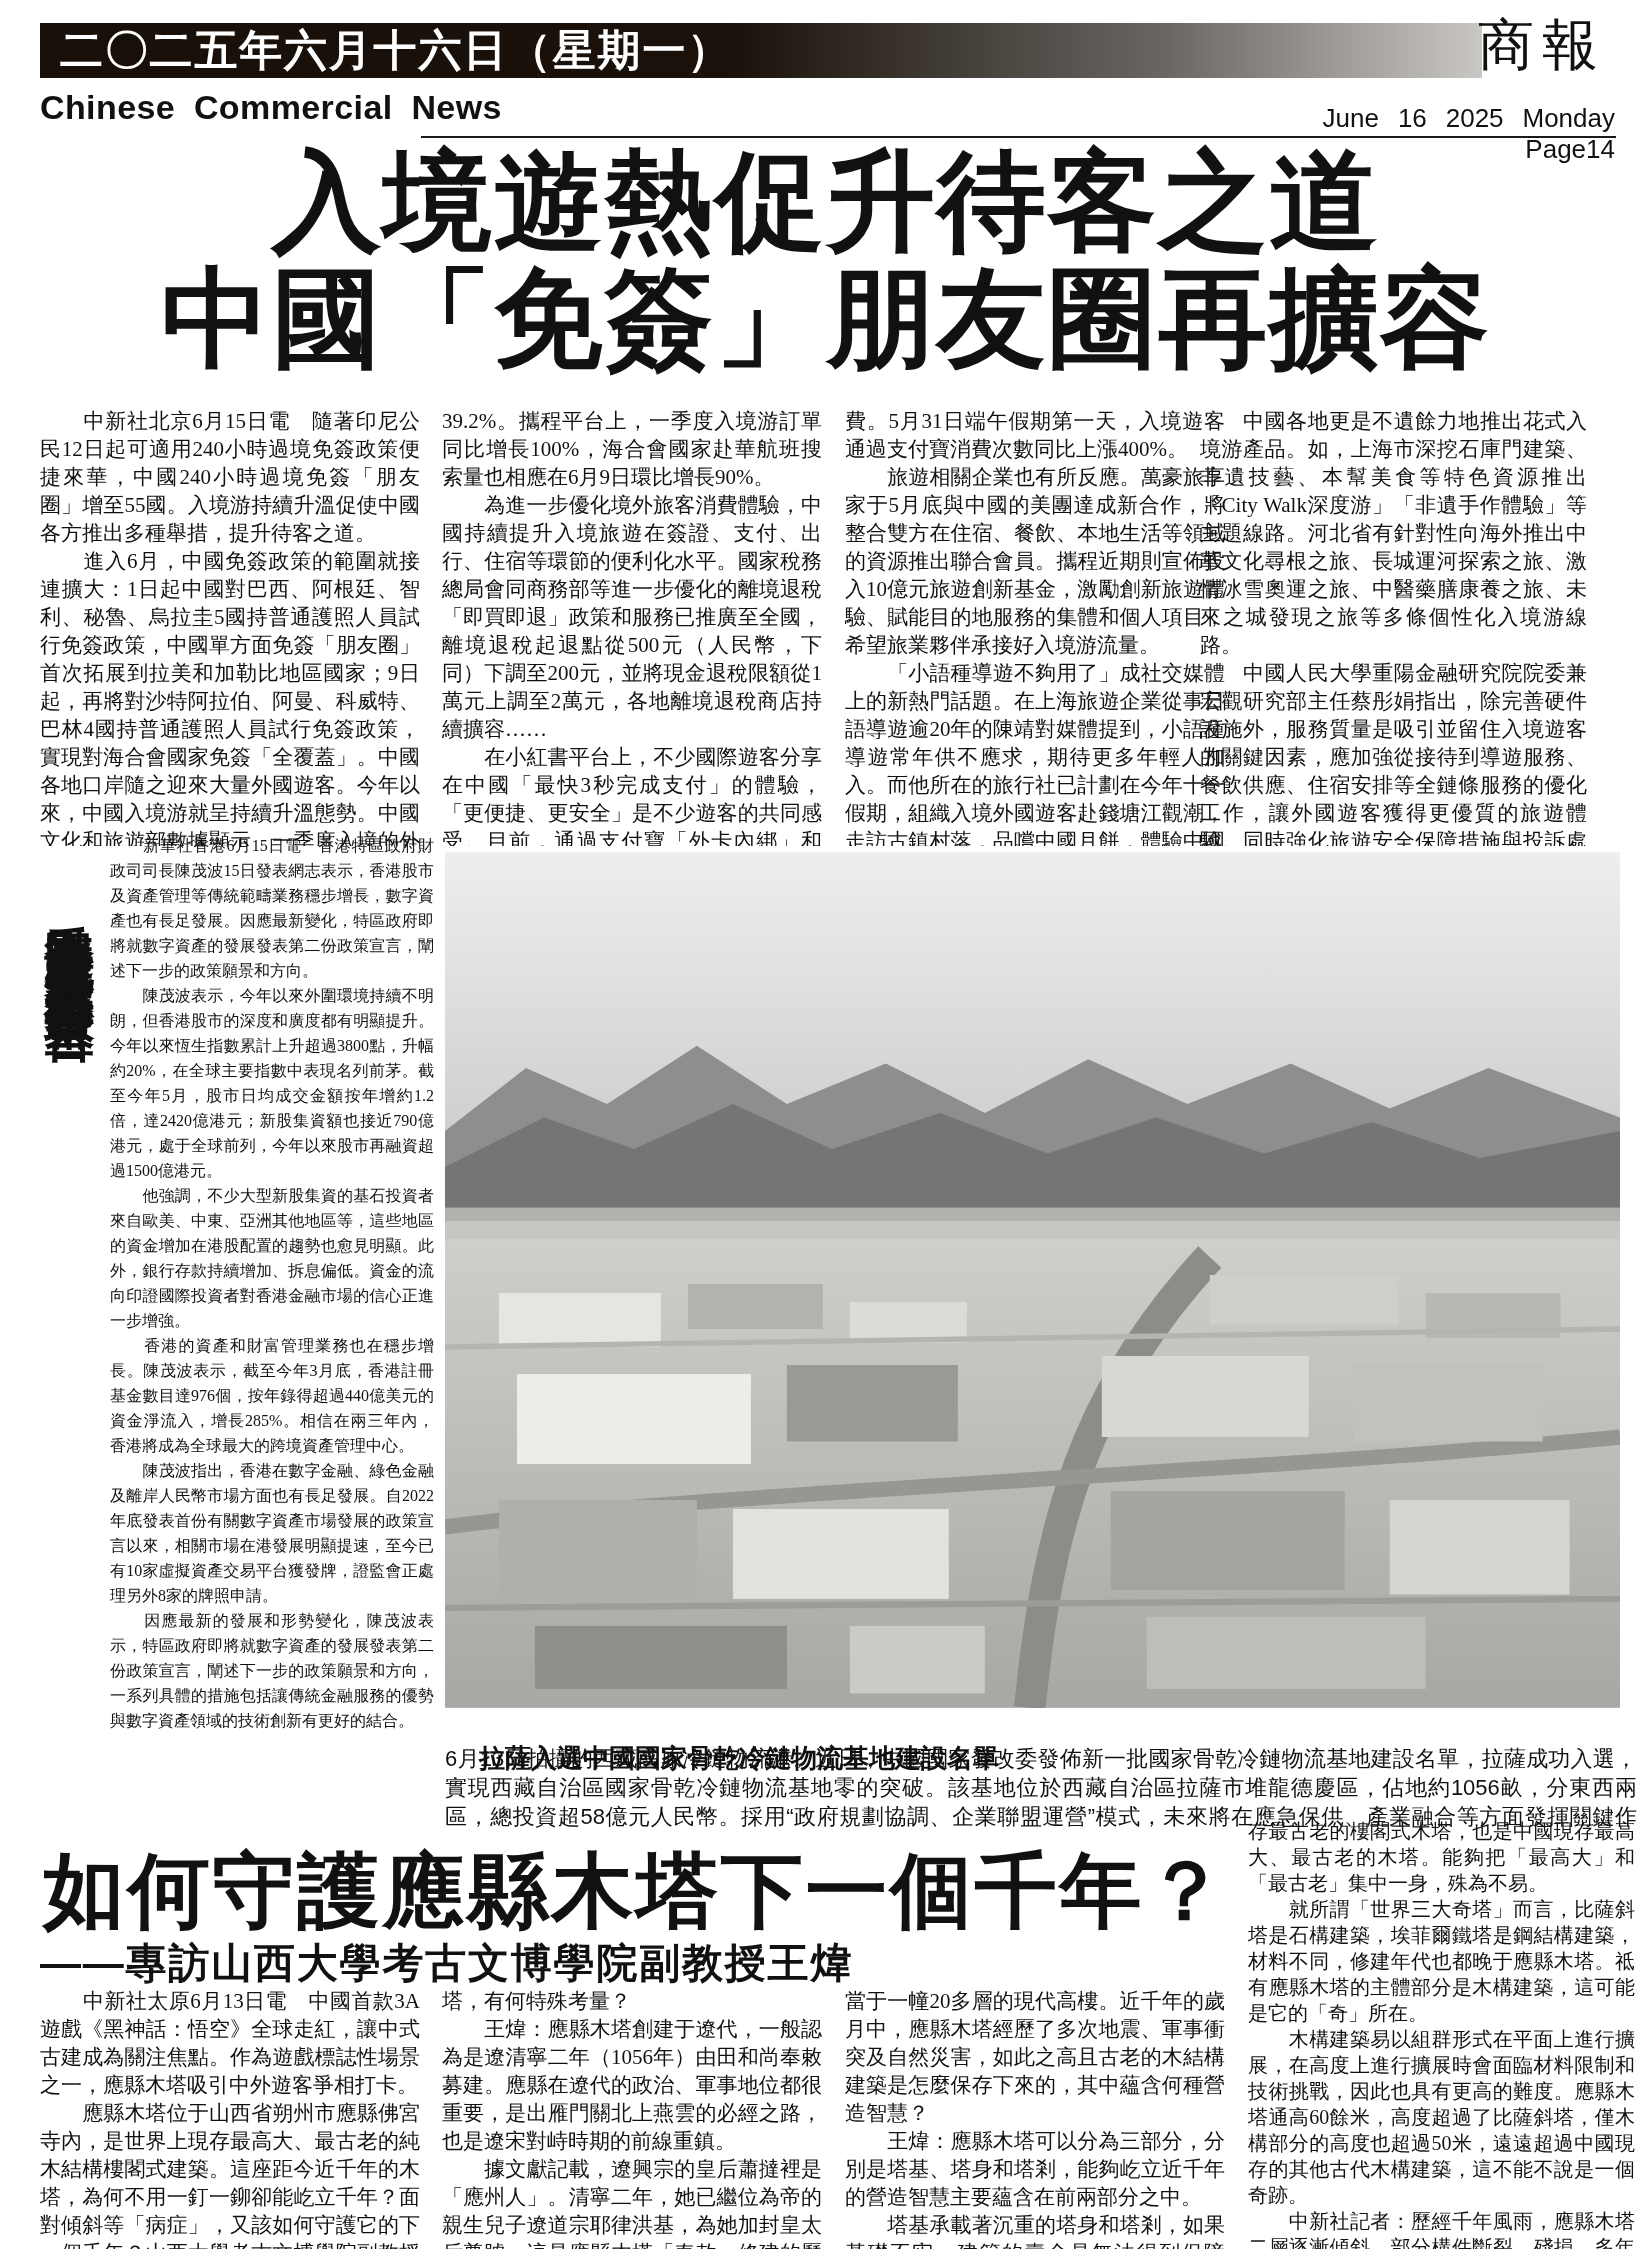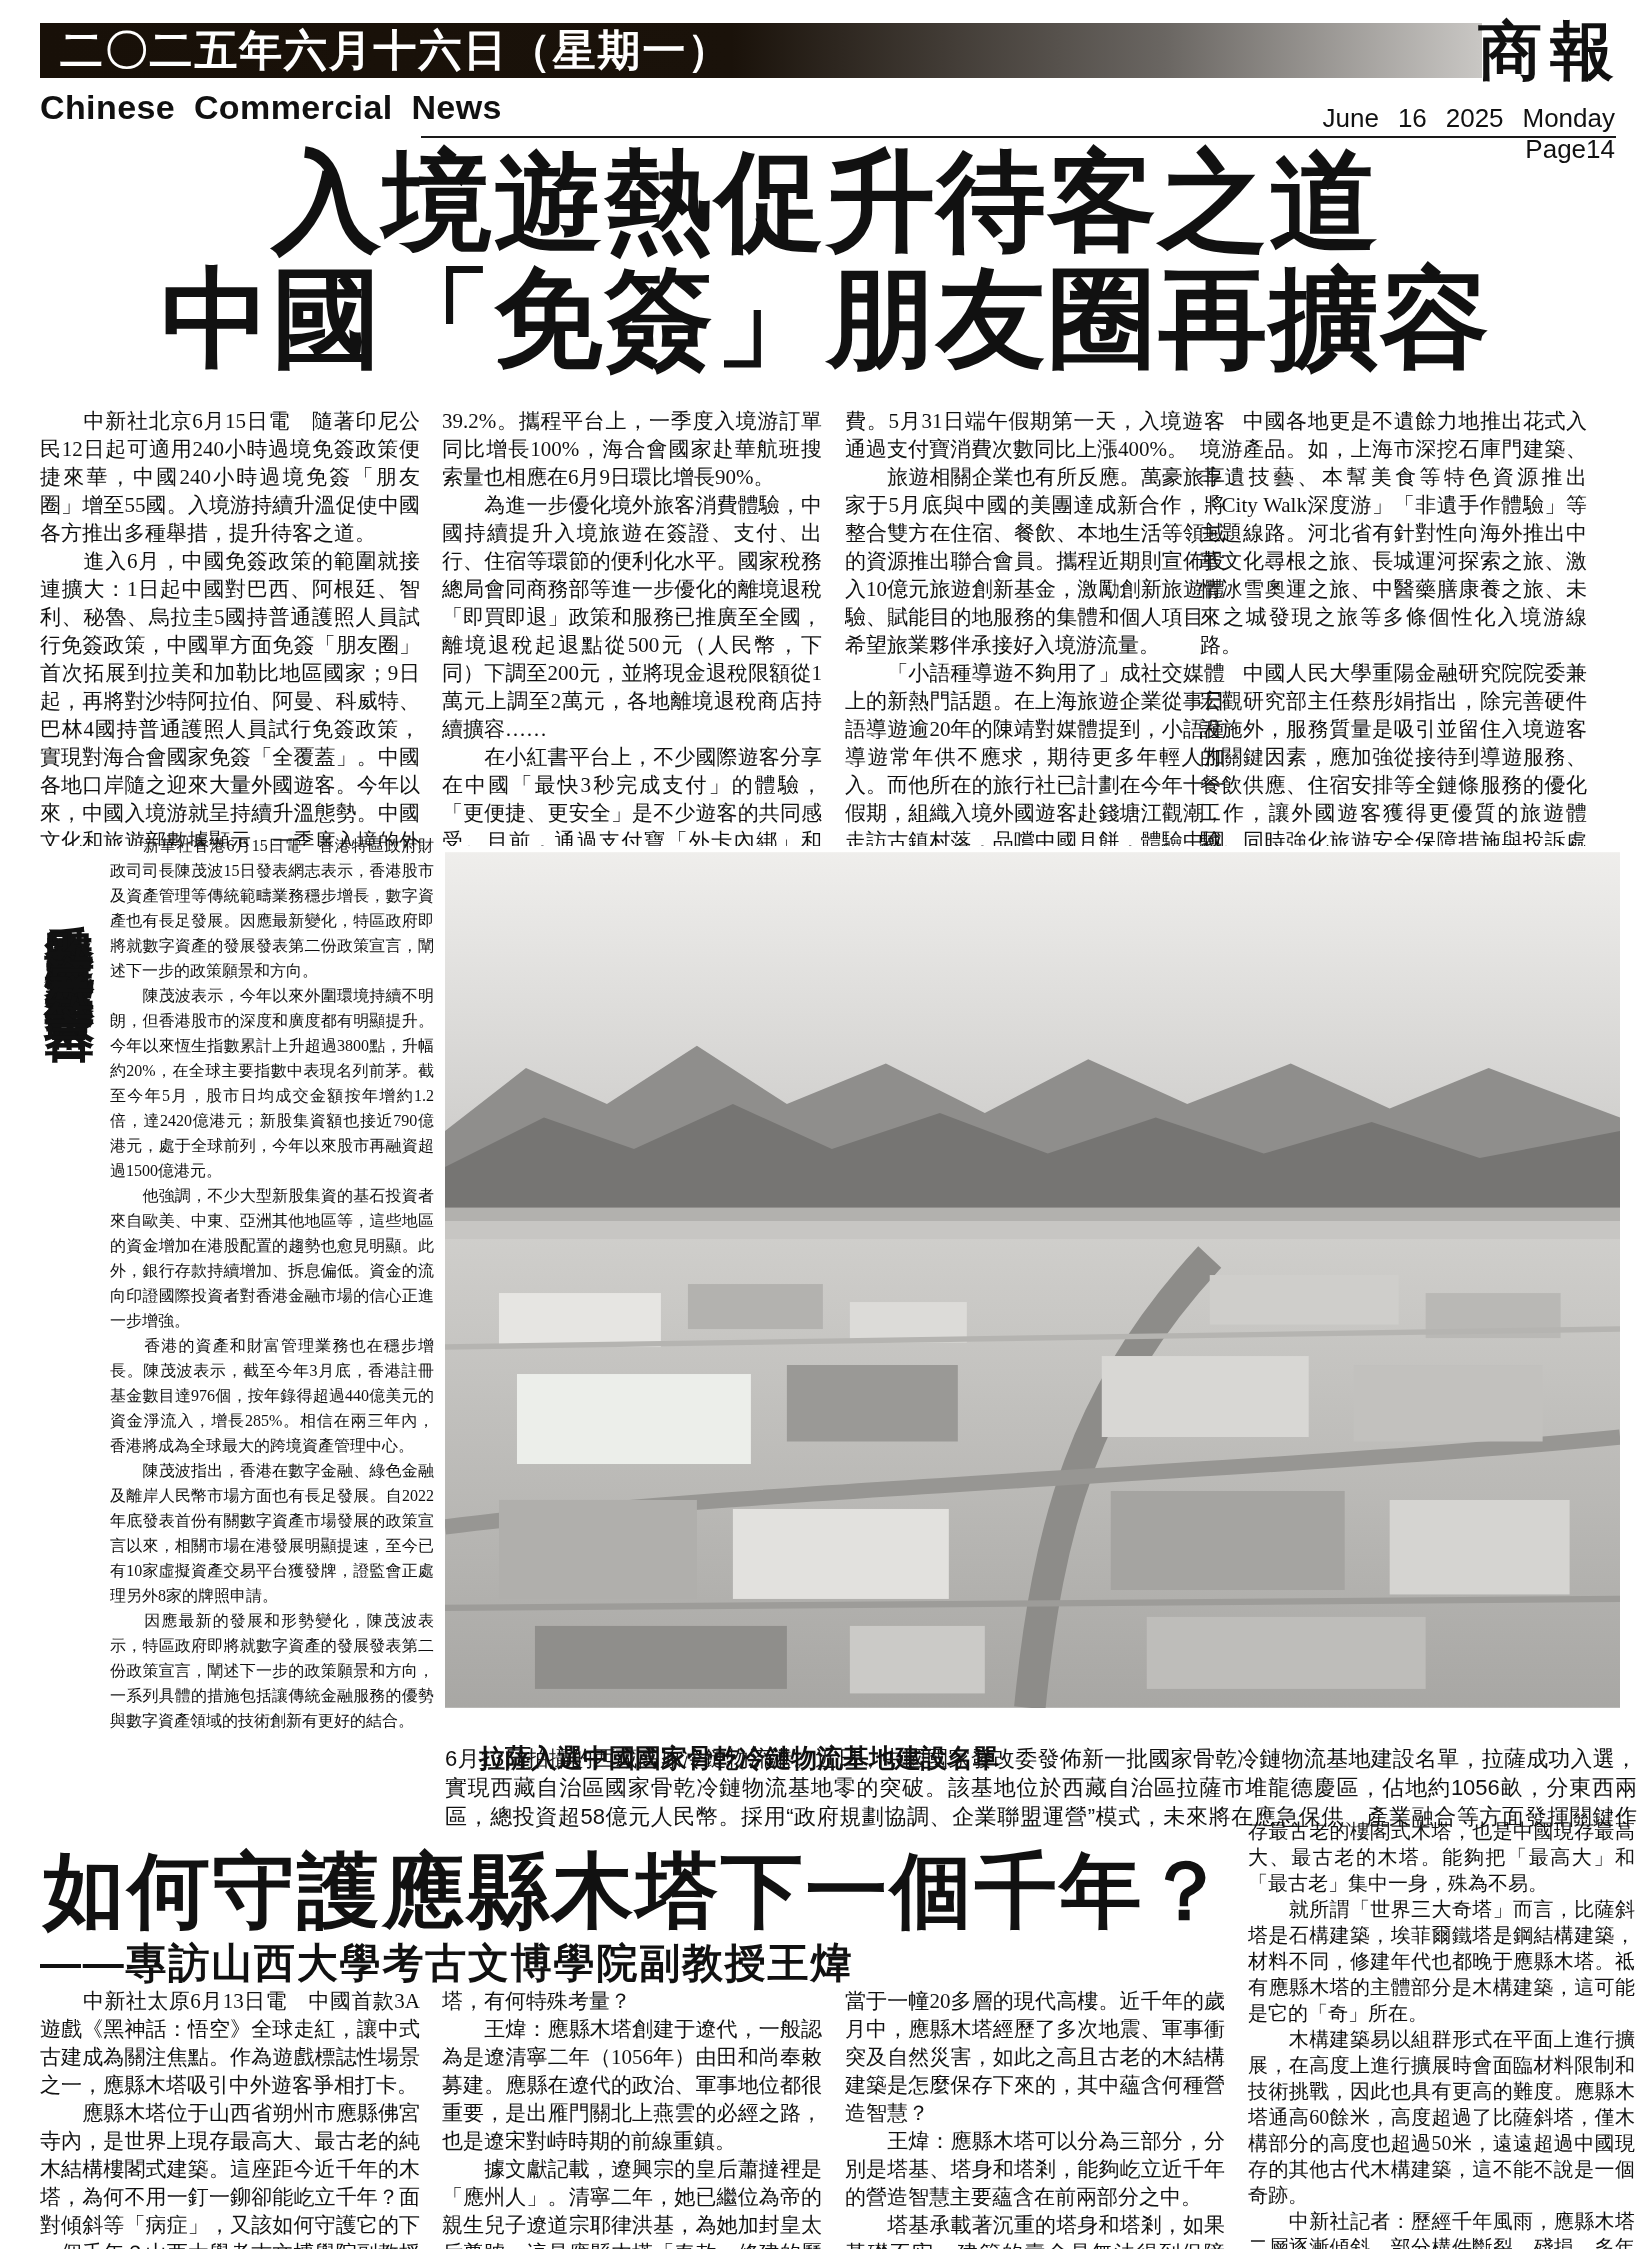--- a/index.html
+++ b/index.html
@@ -4,21 +4,21 @@
 <style>
   html,body{margin:0;padding:0;background:#e9e9e9;}
   .page{position:relative;width:1650px;height:2814px;background:#fff;color:#111;
         font-family:"Liberation Serif", serif;overflow:hidden;}
   .abs{position:absolute;}
   .sans{font-family:"Liberation Sans", sans-serif;}
   .bodytext{font-size:21px;line-height:28px;text-align:justify;white-space:pre-line;overflow:hidden;}
   .banner{background:linear-gradient(to right,#181008 0%,#1a120a 48%,#6a6662 78%,#c9c7c4 100%);
           color:#fff;font-weight:bold;font-size:43px;line-height:55px;letter-spacing:1.8px;
           padding-left:20px;box-sizing:border-box;}
-  .logo{font-size:64px;font-weight:700;letter-spacing:8px;font-family:"DejaVu Serif", serif;}
+  .logo{font-size:56px;font-weight:400;letter-spacing:8px;font-family:"DejaVu Serif", serif;}
   .en-name{font-size:34px;font-weight:bold;letter-spacing:0.4px;word-spacing:9px;}
   .en-date{font-size:26px;word-spacing:11.7px;text-align:right;}
   .rule{background:#1a1a1a;}
   .headline{font-weight:900;font-size:109px;line-height:117px;letter-spacing:1.8px;text-align:center;}
   .v-head{writing-mode:vertical-rl;text-orientation:upright;font-weight:900;font-size:50px;
           letter-spacing:4.5px;line-height:67px;}
   .cap-title{font-size:26px;font-weight:bold;}
   .cap-body{font-size:22px;line-height:29px;text-align:justify;white-space:pre-line;}
   .h2-head{font-weight:900;font-size:82px;line-height:88px;text-align:center;letter-spacing:2.7px;}
   .h2-sub{font-weight:900;font-size:41px;text-align:left;letter-spacing:1.8px;}

